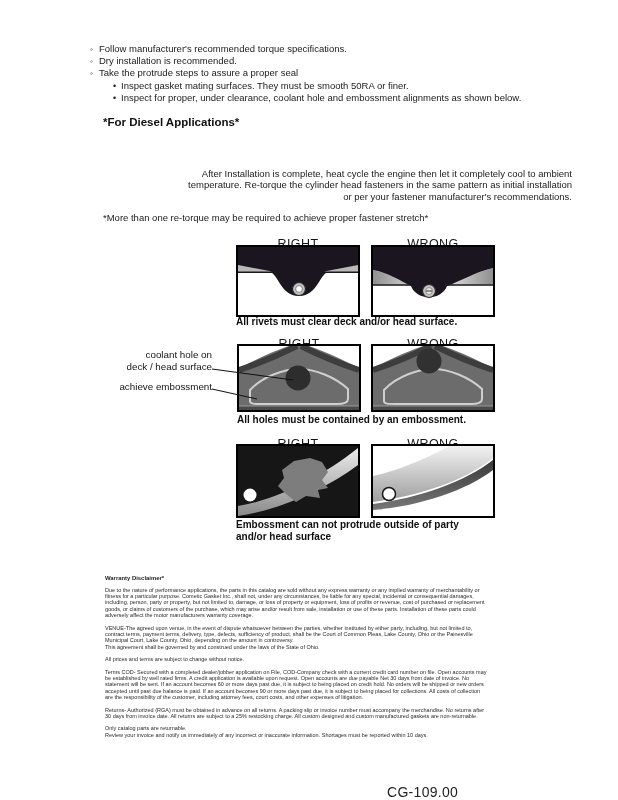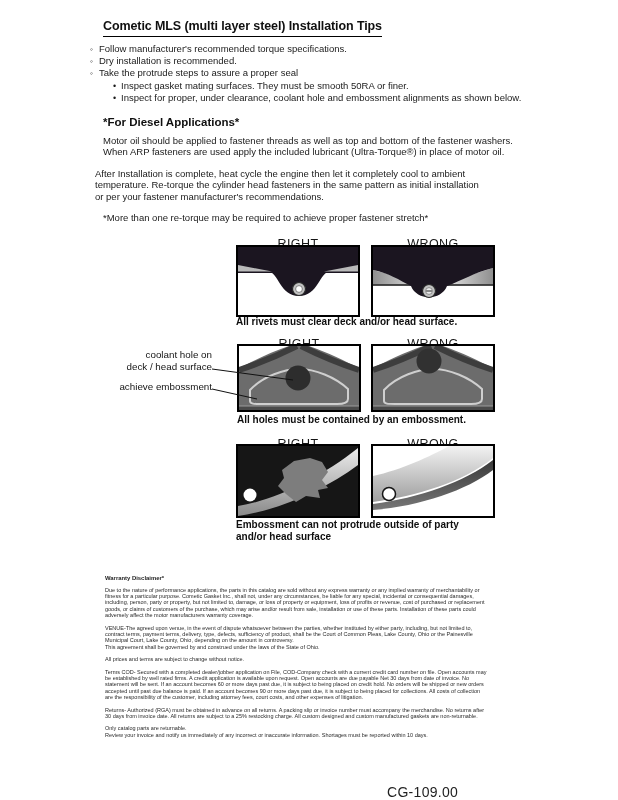--- a/index.html
+++ b/index.html
@@ -9,38 +9,37 @@
   .title{left:103px;top:19px;font-size:12.5px;font-weight:bold;letter-spacing:-0.1px;
          border-bottom:1.6px solid #000;padding-bottom:2.5px;color:#101010;}
   .bullets{left:90px;top:43px;width:470px;}
   .b{display:flex;font-size:9.5px;line-height:12.2px;color:#1a1a1a;}
   .b .m{width:9px;flex:0 0 9px;font-size:8.5px;}
   .b.l2{margin-left:23px;}
   .b.l2 .m{width:8px;flex:0 0 8px;font-size:9px;}
   .diesel-heading{left:103px;top:116px;font-size:11.5px;font-weight:bold;color:#101010;}
   .para{font-size:9.5px;line-height:11.3px;white-space:pre-line;width:455px;color:#1a1a1a;}
   .p1{left:103px;top:135px;}
-  .p2{left:95px;top:168px;}
+  .p2{left:117px;top:168px;text-align:right;}
   .note{left:103px;top:212px;}
   .figlabel{width:124px;text-align:center;font-size:12.5px;letter-spacing:0.4px;color:#141414;margin-top:8px;}
   .caption{font-size:10px;line-height:11.5px;color:#0f0f0f;white-space:pre-line;font-weight:bold;}
   .fig{position:absolute;}
   .ann{width:114px;text-align:right;font-size:9.8px;line-height:11.5px;white-space:pre-line;color:#141414;}
   .leads{position:absolute;left:90px;top:346px;pointer-events:none;}
   .fp-wrap{left:105px;top:575px;width:442px;}
   .fp-h{font-size:5.9px;font-weight:bold;margin-bottom:5.5px;color:#222;}
   .fp{font-size:5.5px;line-height:6.4px;margin-bottom:6px;white-space:pre-line;color:#2a2a2a;}
   .docnum{left:387px;top:760px;font-size:14px;letter-spacing:0.3px;color:#1f1f1f;margin-top:24px;}
 </style>
 </head>
 <body>
 
 <div class="page">
 
-  <div class="abs title">Cometic MLS (multi layer steel) Installation Tips</div>
 
   <div class="abs bullets">
     <div class="b l1">
         <span class="m">◦</span>
         <span>Follow manufacturer's recommended torque specifications.</span>
       </div>
     <div class="b l1">
         <span class="m">◦</span>
         <span>Dry installation is recommended.</span>
       </div>
@@ -52,22 +51,20 @@
         <span class="m">•</span>
         <span>Inspect gasket mating surfaces.  They must be smooth 50RA or finer.</span>
       </div>
     <div class="b l2">
         <span class="m">•</span>
         <span>Inspect for proper, under clearance, coolant hole and embossment alignments as shown below.</span>
       </div>
   </div>
 
   <div class="abs diesel-heading">*For Diesel Applications*</div>
-  <div class="abs para p1">Motor oil should be applied to fastener threads as well as top and bottom of the fastener washers.
-When ARP fasteners are used apply the included lubricant (Ultra-Torque®) in place of motor oil.</div>
   <div class="abs para p2">After Installation is complete, heat cycle the engine then let it completely cool to ambient
 temperature. Re-torque the cylinder head fasteners in the same pattern as initial installation
 or per your fastener manufacturer's recommendations.</div>
   <div class="abs para note">*More than one re-torque may be required to achieve proper fastener stretch*</div>
 
   <div class="abs figlabel" style="left:236px;top:229px;">RIGHT</div>
   <div class="abs figlabel" style="left:371px;top:229px;">WRONG</div>
 
   <svg class="fig" style="left:236px;top:245px;" width="124" height="72" viewBox="0 0 124 72">
     <rect x="1" y="1" width="122" height="70" fill="#ffffff"></rect>

